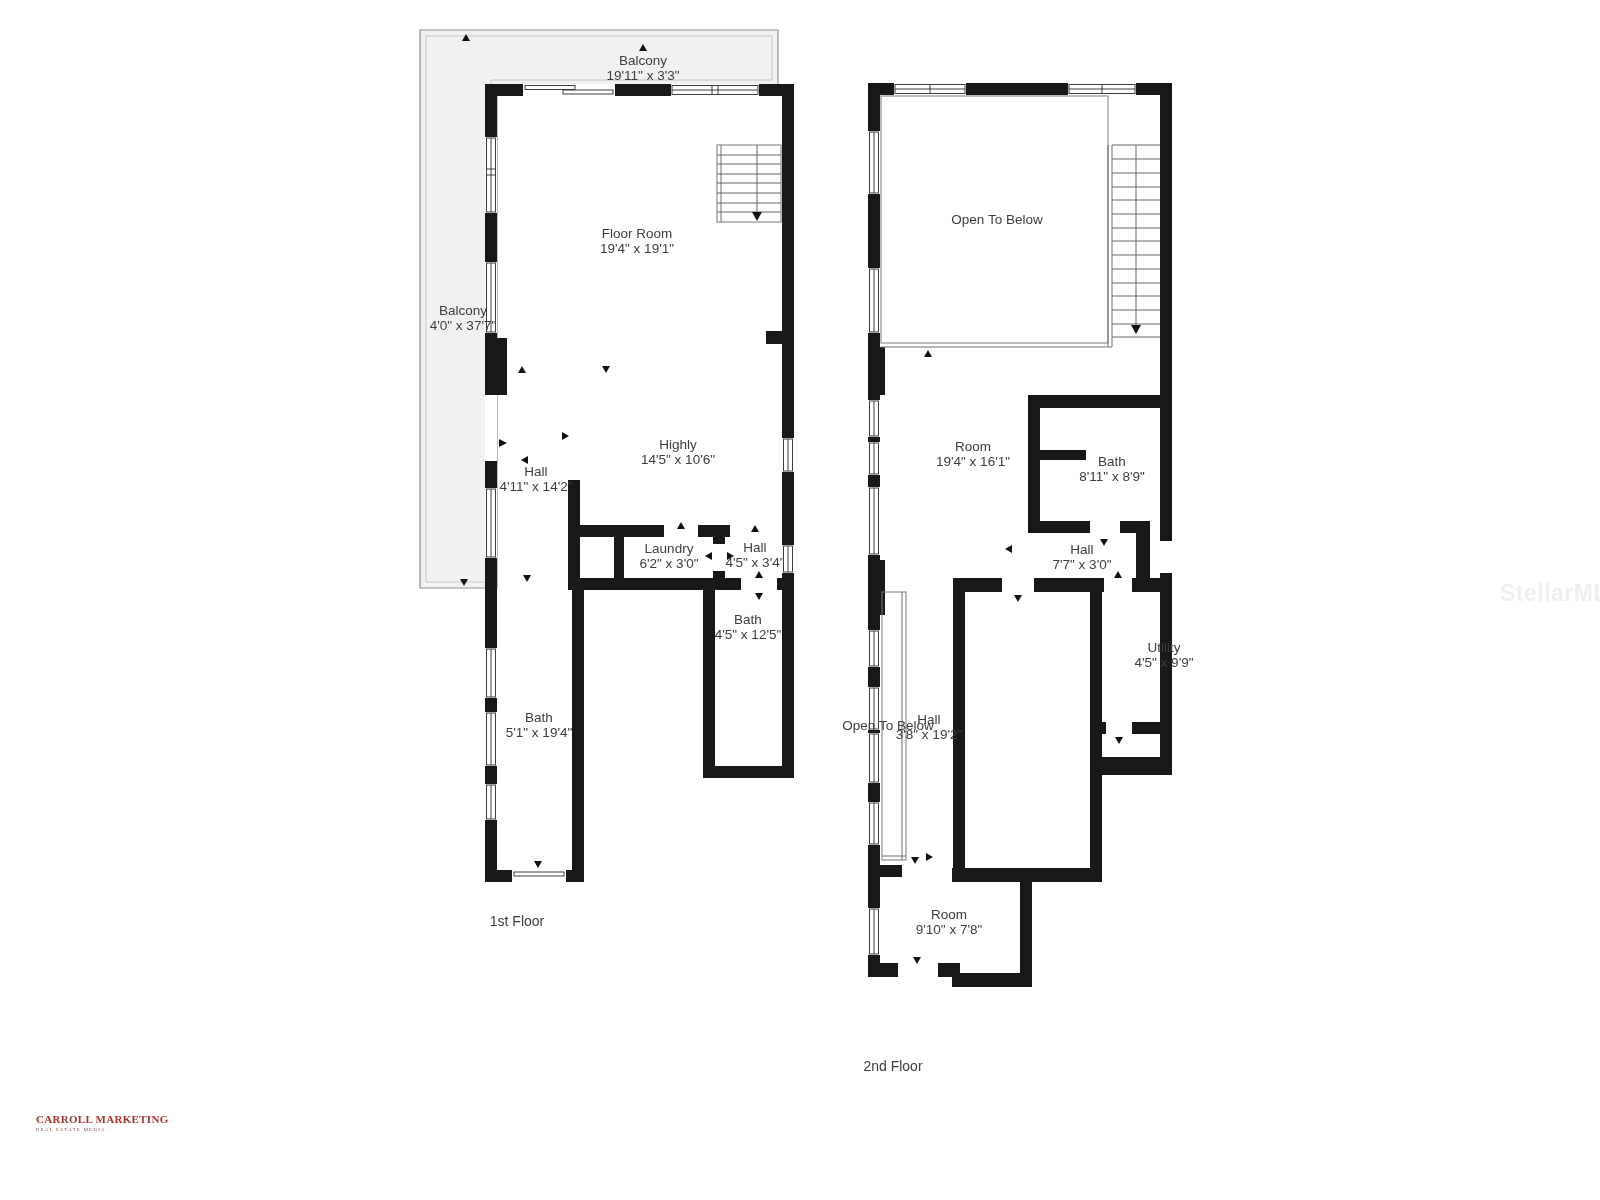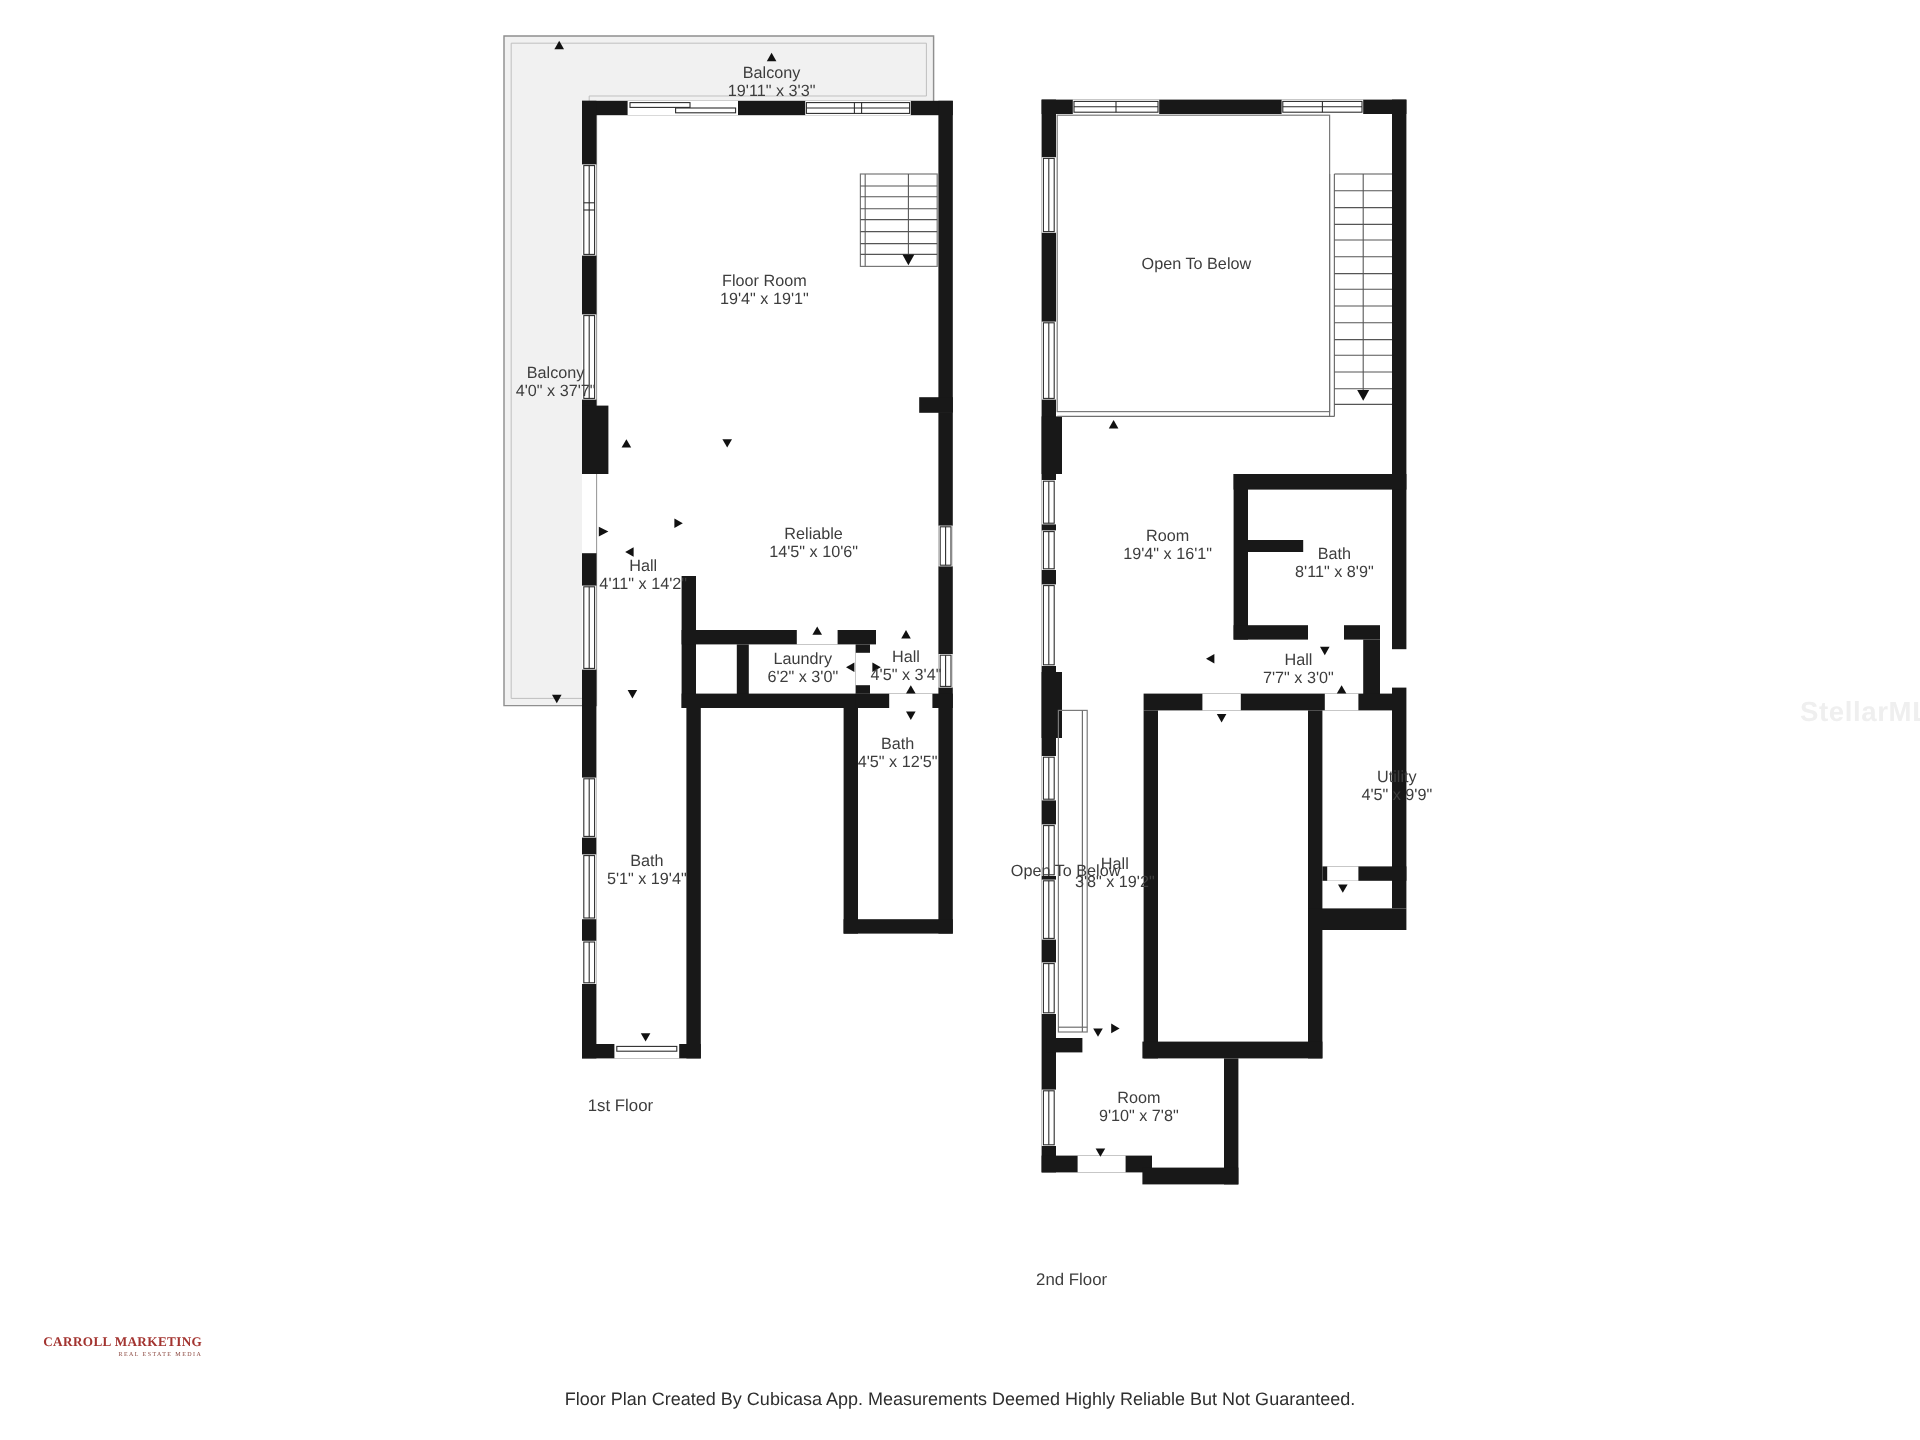--- a/index.html
+++ b/index.html
@@ -13,21 +13,21 @@
   .tl{stroke:#2a2a2a;stroke-width:0.9;}
   .tl2{stroke:#6f6f6f;stroke-width:1;}
   .st{stroke:#555;stroke-width:0.9;}
   .thinN{fill:none;stroke:#7a7a7a;stroke-width:1;}
   .arr{fill:#111;}
   .lbl{position:absolute;transform:translateX(-50%);text-align:center;
        font-size:13.5px;line-height:15px;color:#3d3d3d;white-space:nowrap;}
   .floor-title{position:absolute;transform:translateX(-50%);font-size:14px;color:#3d3d3d;white-space:nowrap;}
   #watermark{position:absolute;left:1500px;top:580px;font-size:23px;font-weight:bold;
              color:#efefef;letter-spacing:0.5px;}
-  #brand{position:absolute;left:36px;top:1113px;text-align:right;}
+  #brand{position:absolute;left:36px;top:1113px;text-align:left;}
   #brand .company{font-family:"Liberation Serif",serif;font-weight:bold;font-size:11px;
                   color:#a33430;letter-spacing:0.3px;}
   #brand .tagline{font-family:"Liberation Serif",serif;font-size:5px;color:#8d4a42;
                   letter-spacing:1.2px;margin-top:2px;}
   #footer{position:absolute;left:800px;top:1158px;transform:translateX(-50%);
           font-size:15px;color:#2e2e2e;white-space:nowrap;}
 </style>
 </head>
 <body>
 
@@ -304,21 +304,21 @@
   </div>
   <div class="lbl" style="left:463px;top:303px">
     <div>Balcony</div>
     <div>4'0" x 37'7"</div>
   </div>
   <div class="lbl" style="left:637px;top:226px">
     <div>Floor Room</div>
     <div>19'4" x 19'1"</div>
   </div>
   <div class="lbl" style="left:678px;top:437px">
-    <div>Reliable</div>
+    <div>Highly</div>
     <div>14'5" x 10'6"</div>
   </div>
   <div class="lbl" style="left:536px;top:464px">
     <div>Hall</div>
     <div>4'11" x 14'2"</div>
   </div>
   <div class="lbl" style="left:669px;top:541px">
     <div>Laundry</div>
     <div>6'2" x 3'0"</div>
   </div>
@@ -366,15 +366,14 @@
     <div>Room</div>
     <div>9'10" x 7'8"</div>
   </div>
   <div class="floor-title" style="left:893px;top:1058px">2nd Floor</div>
 
   <div id="watermark">StellarMLS</div>
   <div id="brand">
     <div class="company">CARROLL MARKETING</div>
     <div class="tagline">REAL ESTATE MEDIA</div>
   </div>
-  <div id="footer">Floor Plan Created By Cubicasa App. Measurements Deemed Highly Reliable But Not Guaranteed.</div>
 
 </div>
 
 </body></html>

